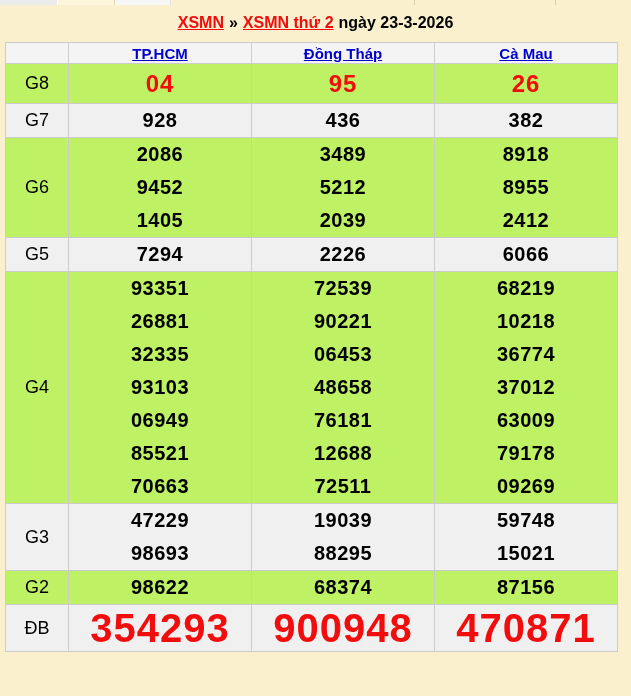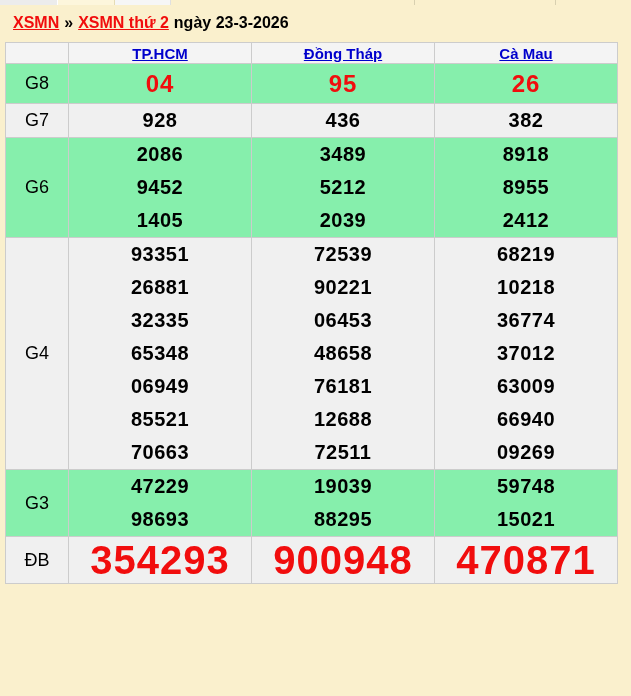--- a/index.html
+++ b/index.html
@@ -12,34 +12,34 @@
   
   .tab-strip{height:5px;display:flex;}
   .tab-strip .seg1{width:57px;background:#ECECEC;border-right:1px solid #fff;}
   .tab-strip .seg2{width:56px;background:#FDF6DC;border-right:1px solid #E6DCB4;}
   .tab-strip .seg3{width:55px;background:#F6F6F6;border-right:1px solid #E0E0E0;}
   .tab-strip .seg4{flex:0 0 243px;background:#FAF0CD;border-right:1px solid #D8D0B0;}
   .tab-strip .seg5{flex:0 0 140px;background:#FAF0CD;border-right:1px solid #D8D0B0;}
   .tab-strip .seg6{flex:1;background:#FAF0CD;}
   
   .title-band{
-    text-align:left;
-    padding:9px 0 10px 13px;
+    text-align:center;
+    padding:9px 0 10px 0;
     font-size:16px;font-weight:bold;color:#000;
   }
   .title-band .red-link{color:#F10D0D;text-decoration:underline;cursor:pointer;}
   .title-band .sep{margin:0 5px;color:#000;}
   .title-band .suffix{margin-left:5px;color:#000;}
   
   table.results{
     border-collapse:collapse;
     margin-left:5px;
     width:604px;
     table-layout:fixed;
-    background:#86efac;
+    background:#bef264;
     border:1px solid #B9B9B9;
   }
   table.results th,table.results td{
     border:1px solid #CCCCCC;
     padding:0;text-align:center;vertical-align:middle;
   }
   col.c-label{width:63px;}
   col.c-data{width:183px;}
   thead th{
     height:20px;background:#F4F4F4;
@@ -125,64 +125,88 @@
           <div class="num">5212</div>
           <div class="num">2039</div>
         </td>
         <td>
           <div class="num">8918</div>
           <div class="num">8955</div>
           <div class="num">2412</div>
         </td>
       </tr>
       <tr>
+        <th class="rlabel">G5</th>
+        <td>
+          <div class="num">7294</div>
+        </td>
+        <td>
+          <div class="num">2226</div>
+        </td>
+        <td>
+          <div class="num">6066</div>
+        </td>
+      </tr>
+      <tr>
         <th class="rlabel">G4</th>
         <td>
           <div class="num">93351</div>
           <div class="num">26881</div>
           <div class="num">32335</div>
-          <div class="num">65348</div>
+          <div class="num">93103</div>
           <div class="num">06949</div>
           <div class="num">85521</div>
           <div class="num">70663</div>
         </td>
         <td>
           <div class="num">72539</div>
           <div class="num">90221</div>
           <div class="num">06453</div>
           <div class="num">48658</div>
           <div class="num">76181</div>
           <div class="num">12688</div>
           <div class="num">72511</div>
         </td>
         <td>
           <div class="num">68219</div>
           <div class="num">10218</div>
           <div class="num">36774</div>
           <div class="num">37012</div>
           <div class="num">63009</div>
-          <div class="num">66940</div>
+          <div class="num">79178</div>
           <div class="num">09269</div>
         </td>
       </tr>
       <tr>
         <th class="rlabel">G3</th>
         <td>
           <div class="num">47229</div>
           <div class="num">98693</div>
         </td>
         <td>
           <div class="num">19039</div>
           <div class="num">88295</div>
         </td>
         <td>
           <div class="num">59748</div>
           <div class="num">15021</div>
         </td>
       </tr>
+      <tr>
+        <th class="rlabel">G2</th>
+        <td>
+          <div class="num">98622</div>
+        </td>
+        <td>
+          <div class="num">68374</div>
+        </td>
+        <td>
+          <div class="num">87156</div>
+        </td>
+      </tr>
       <tr class="hl db">
         <th class="rlabel">ĐB</th>
         <td>
           <div class="num">354293</div>
         </td>
         <td>
           <div class="num">900948</div>
         </td>
         <td>
           <div class="num">470871</div>

